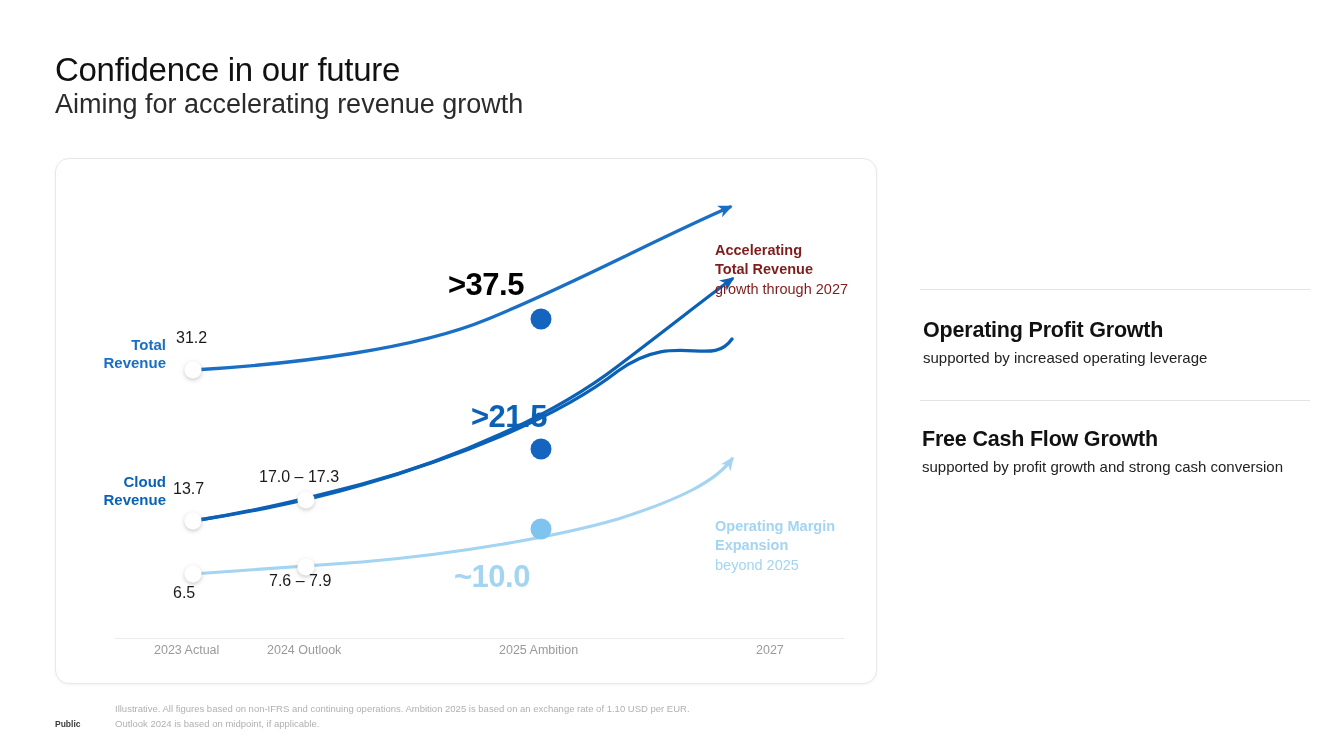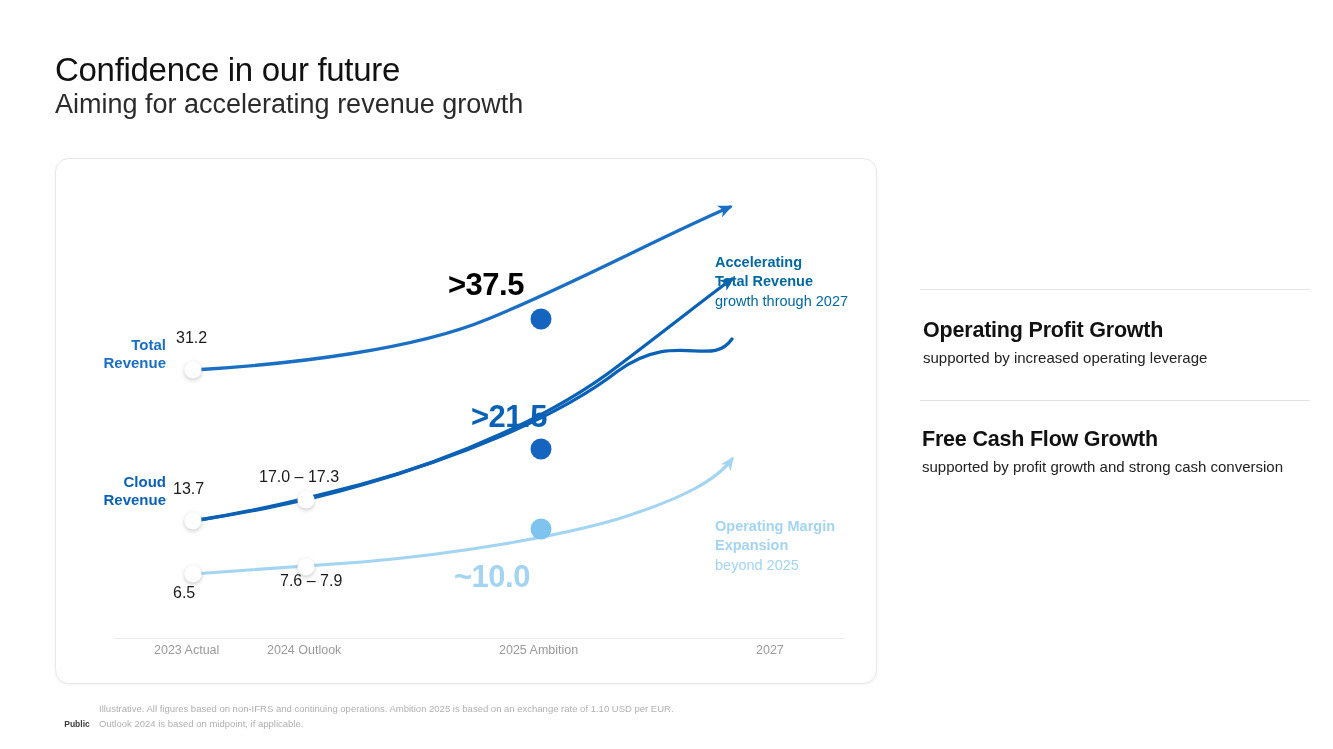--- a/index.html
+++ b/index.html
@@ -67,21 +67,21 @@
   .point-value {
     position: absolute;
     font-size: 16px;
     color: #1a1a1a;
     white-space: nowrap;
   }
   #value-tr-2023 { left: 120px; top: 170px; }
   #value-cr-2023 { left: 117px; top: 321px; }
   #value-cr-2024 { left: 203px; top: 309px; }
   #value-op-2023 { left: 117px; top: 425px; }
-  #value-op-2024 { left: 224px; top: 413px; }
+  #value-op-2024 { left: 213px; top: 413px; }
 
   
   .ambition {
     position: absolute;
     font-size: 31px;
     font-weight: bold;
     letter-spacing: -0.5px;
     white-space: nowrap;
   }
   #ambition-total   { left: 392px; top: 108px; color: #000000; }
@@ -90,21 +90,21 @@
 
   
   .annotation {
     position: absolute;
     font-size: 14.5px;
     line-height: 1.33;
     white-space: nowrap;
   }
   .annotation .strong { font-weight: bold; display: block; }
   .annotation .light  { font-weight: normal; display: block; }
-  #annotation-revenue { left: 659px; top: 82px; color: #0369a1; margin-top: 12px; }
+  #annotation-revenue { left: 659px; top: 82px; color: #7f1d1d; }
   #annotation-margin  { left: 659px; top: 358px; color: #a3d4f2; }
 
   
   #x-axis-line {
     position: absolute;
     left: 58px; top: 479px;
     width: 730px; height: 1px;
     background: #ececec;
   }
   #x-axis { position: absolute; left: 0; top: 484px; width: 822px; height: 24px; }
@@ -154,25 +154,24 @@
     position: absolute;
     left: 55px; top: 702px;
     width: 840px;
     display: flex;
     align-items: flex-end;
   }
   #footnote-tag {
     font-size: 8.5px;
     font-weight: bold;
     color: #3a3a3a;
-    width: 44px;
+    width: 60px;
     flex: none;
     line-height: 1.45;
     padding-bottom: 1px;
-    text-align: center;
   }
   #footnote-text {
     font-size: 9.5px;
     color: #b0b0b0;
     line-height: 1.55;
   }
   #footnote-text span { display: block; white-space: nowrap; }
 </style>
 </head>
 <body>

